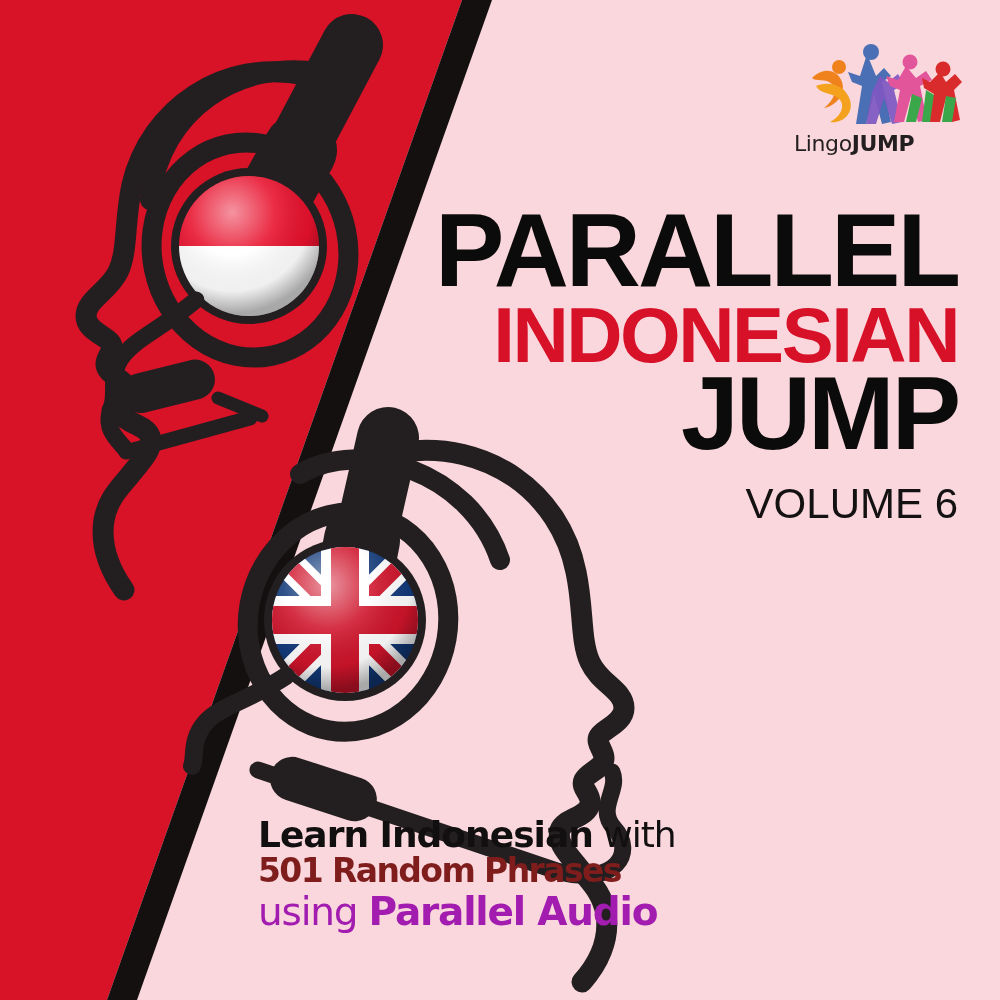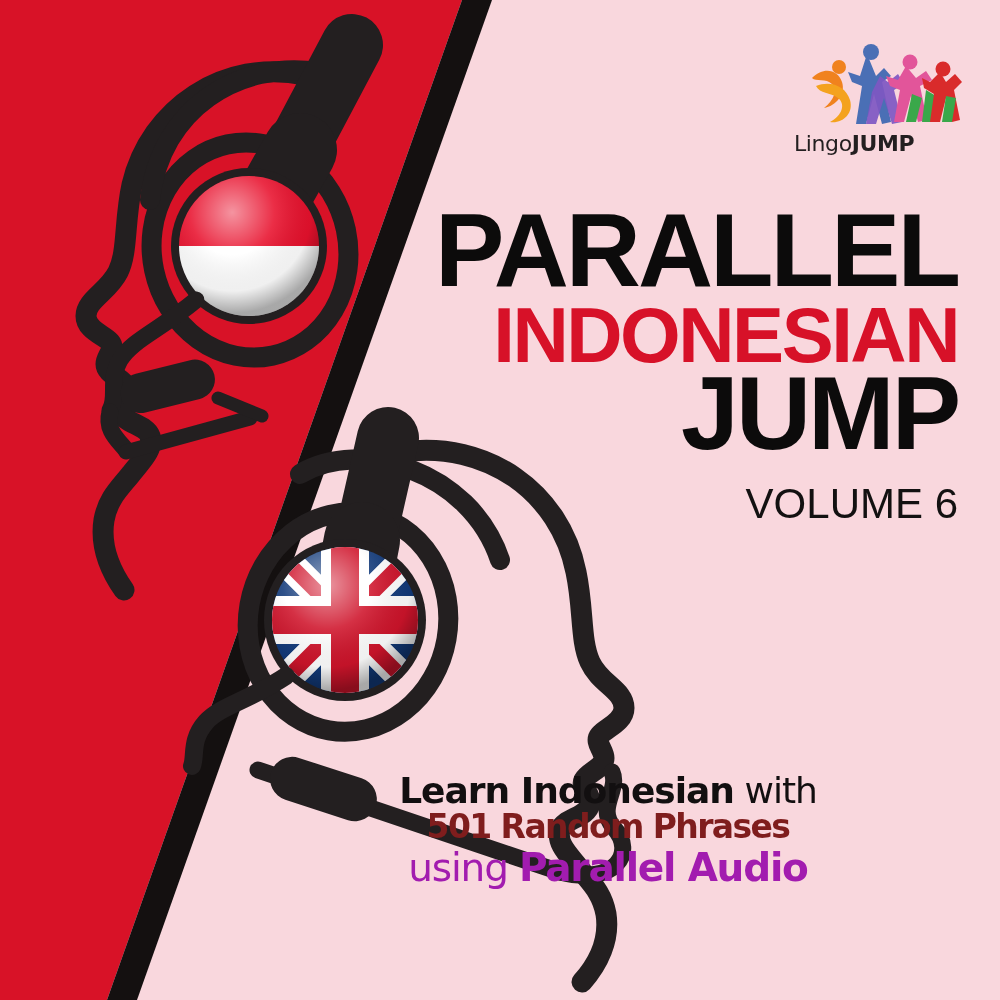--- a/index.html
+++ b/index.html
@@ -70,23 +70,23 @@
     color: #131111;
     letter-spacing: 0px;
     margin-top: 18px;
     white-space: nowrap;
   }
 
   
   #subtitle-block {
     position: absolute;
     right: 42px;
-    top: 772px;
+    top: 816px;
     width: 700px;
-    text-align: center;
+    text-align: left;
     font-family: "DejaVu Sans", sans-serif;
   }
   .sub-line {
     line-height: 1.06;
     white-space: nowrap;
     margin: 0;
   }
   #sub-1 { font-size: 36px; color: #120f10; letter-spacing: -1px; }
   #sub-1 .b { font-weight: 700; }
   #sub-1 .n { font-weight: 400; }

